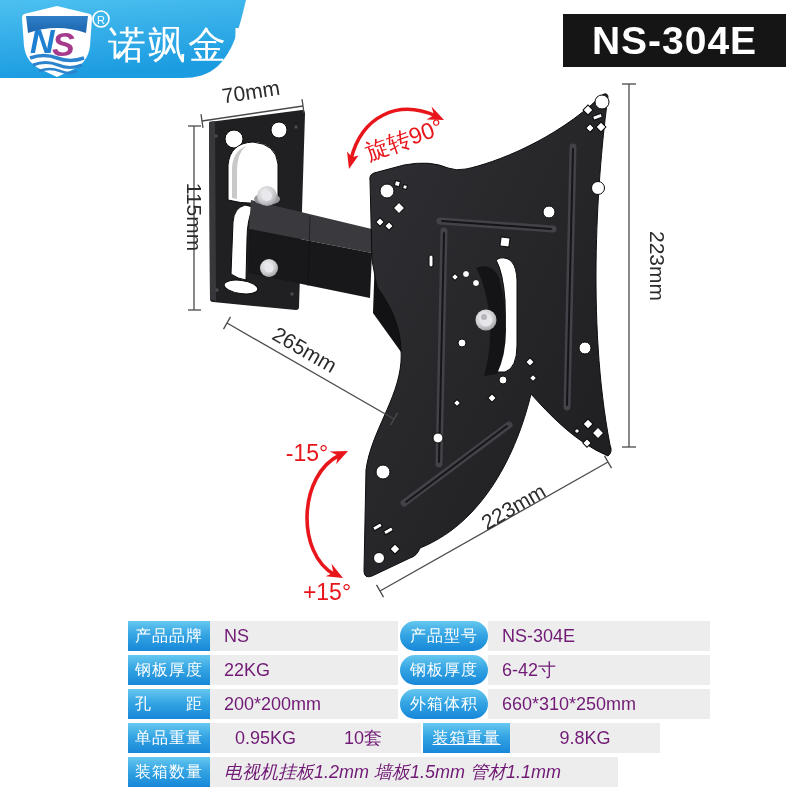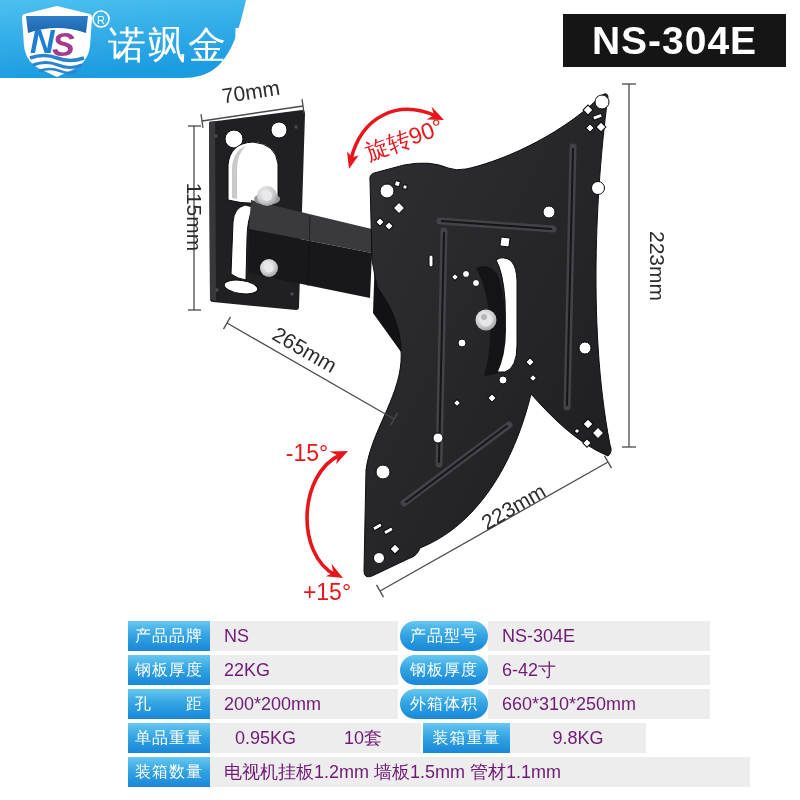--- a/index.html
+++ b/index.html
@@ -37,22 +37,22 @@
     background:linear-gradient(180deg,#66c8ef 0%,#35a5e3 45%,#1787d9 100%);
     color:#ffffff;font-size:16px;text-align:center;line-height:30px;letter-spacing:1px;
     flex:none;
   }
   .cell-value{
     background:#ededed;color:#701a75;font-size:18px;line-height:30px;
     padding-left:14px;box-sizing:border-box;flex:none;white-space:nowrap;overflow:hidden;
   }
   .cell-value.centered{padding-left:0;text-align:center;}
   .w82{width:82px;} .w188{width:188px;} .w88{width:88px;margin-left:2px;border-radius:15px;} .w222{width:222px;}
-  .w95{width:95px;padding-left:25px;} .w96{width:116px;} .w87{width:87px;margin-left:2px;} .w130{width:136px;}
-  .w500{width:540px;}
+  .w95{width:95px;padding-left:25px;} .w96{width:116px;} .w87{width:87px;margin-left:2px;text-decoration:underline;} .w130{width:150px;}
+  .w500{width:408px;font-style:italic;}
 </style>
 </head>
 <body>
 
 <div class="banner">
   <svg width="270" height="84" viewBox="0 0 270 84">
     <defs>
       <linearGradient id="bannerG" x1="0" y1="0" x2="0.25" y2="1">
         <stop offset="0" stop-color="#4cc0f0"></stop>
         <stop offset="1" stop-color="#1b9be0"></stop>

